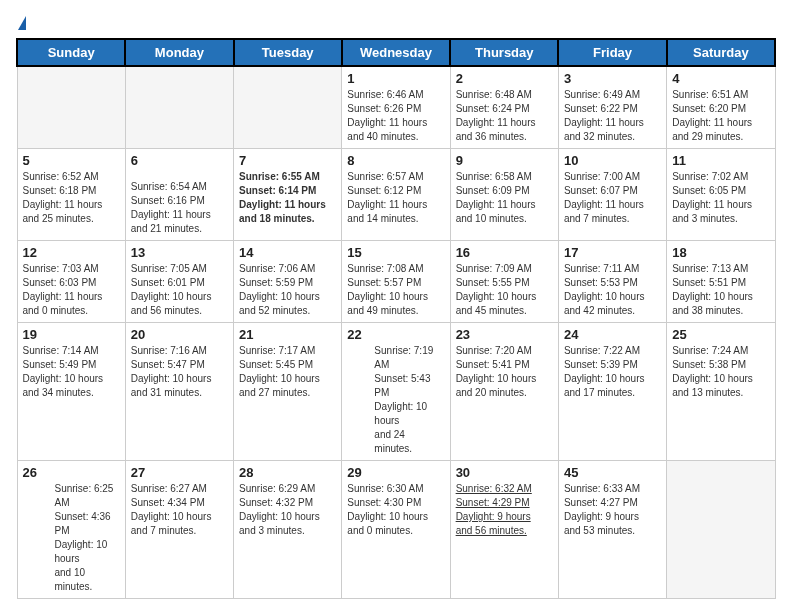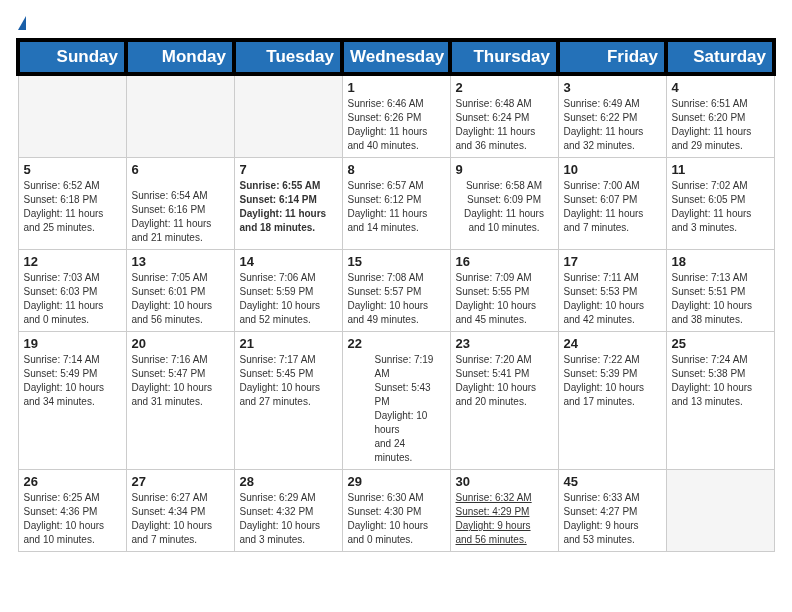--- a/index.html
+++ b/index.html
@@ -60,24 +60,24 @@
       color: #444;
     }
     .calendar {
       width: 100%;
       border-collapse: collapse;
       table-layout: fixed;
     }
     .calendar th {
       background-color: #2471b8;
       color: #fff;
-      text-align: right;
+      text-align: center;
       padding: 5px 6px;
-      font-size: 17px;
-      border: 4px solid #000000;
+      font-size: 13px;
+      border: 2px solid #000000;
     }
     .calendar td {
       border: 1px solid #ccc;
       vertical-align: top;
       padding: 4px 5px;
       font-size: 10.5px;
       color: #333;
       height: 80px;
       background: #fff;
     }
@@ -185,21 +185,21 @@
           </td>
           <td>
             <span class="day-number">8</span>
             <div class="day-info" style="white-space: pre-line;">Sunrise: 6:57 AM
 Sunset: 6:12 PM
 Daylight: 11 hours
 and 14 minutes.</div>
           </td>
           <td>
             <span class="day-number">9</span>
-            <div class="day-info" style="white-space: pre-line; text-align: center;">Sunrise: 6:58 AM
+            <div class="day-info" style="white-space: pre-line;">Sunrise: 6:58 AM
 Sunset: 6:09 PM
 Daylight: 11 hours
 and 10 minutes.</div>
           </td>
           <td>
             <span class="day-number">10</span>
             <div class="day-info" style="white-space: pre-line;">Sunrise: 7:00 AM
 Sunset: 6:07 PM
 Daylight: 11 hours
 and 7 minutes.</div>
@@ -310,21 +310,21 @@
             <span class="day-number">25</span>
             <div class="day-info" style="white-space: pre-line;">Sunrise: 7:24 AM
 Sunset: 5:38 PM
 Daylight: 10 hours
 and 13 minutes.</div>
           </td>
         </tr>
         <tr>
           <td>
             <span class="day-number">26</span>
-            <div class="day-info" style="white-space: pre-line;">Sunrise: 6:25 AM
+            <div class="day-info" style="white-space: pre-line; margin-left: 32px;">Sunrise: 6:25 AM
 Sunset: 4:36 PM
 Daylight: 10 hours
 and 10 minutes.</div>
           </td>
           <td>
             <span class="day-number">27</span>
             <div class="day-info" style="white-space: pre-line;">Sunrise: 6:27 AM
 Sunset: 4:34 PM
 Daylight: 10 hours
 and 7 minutes.</div>

